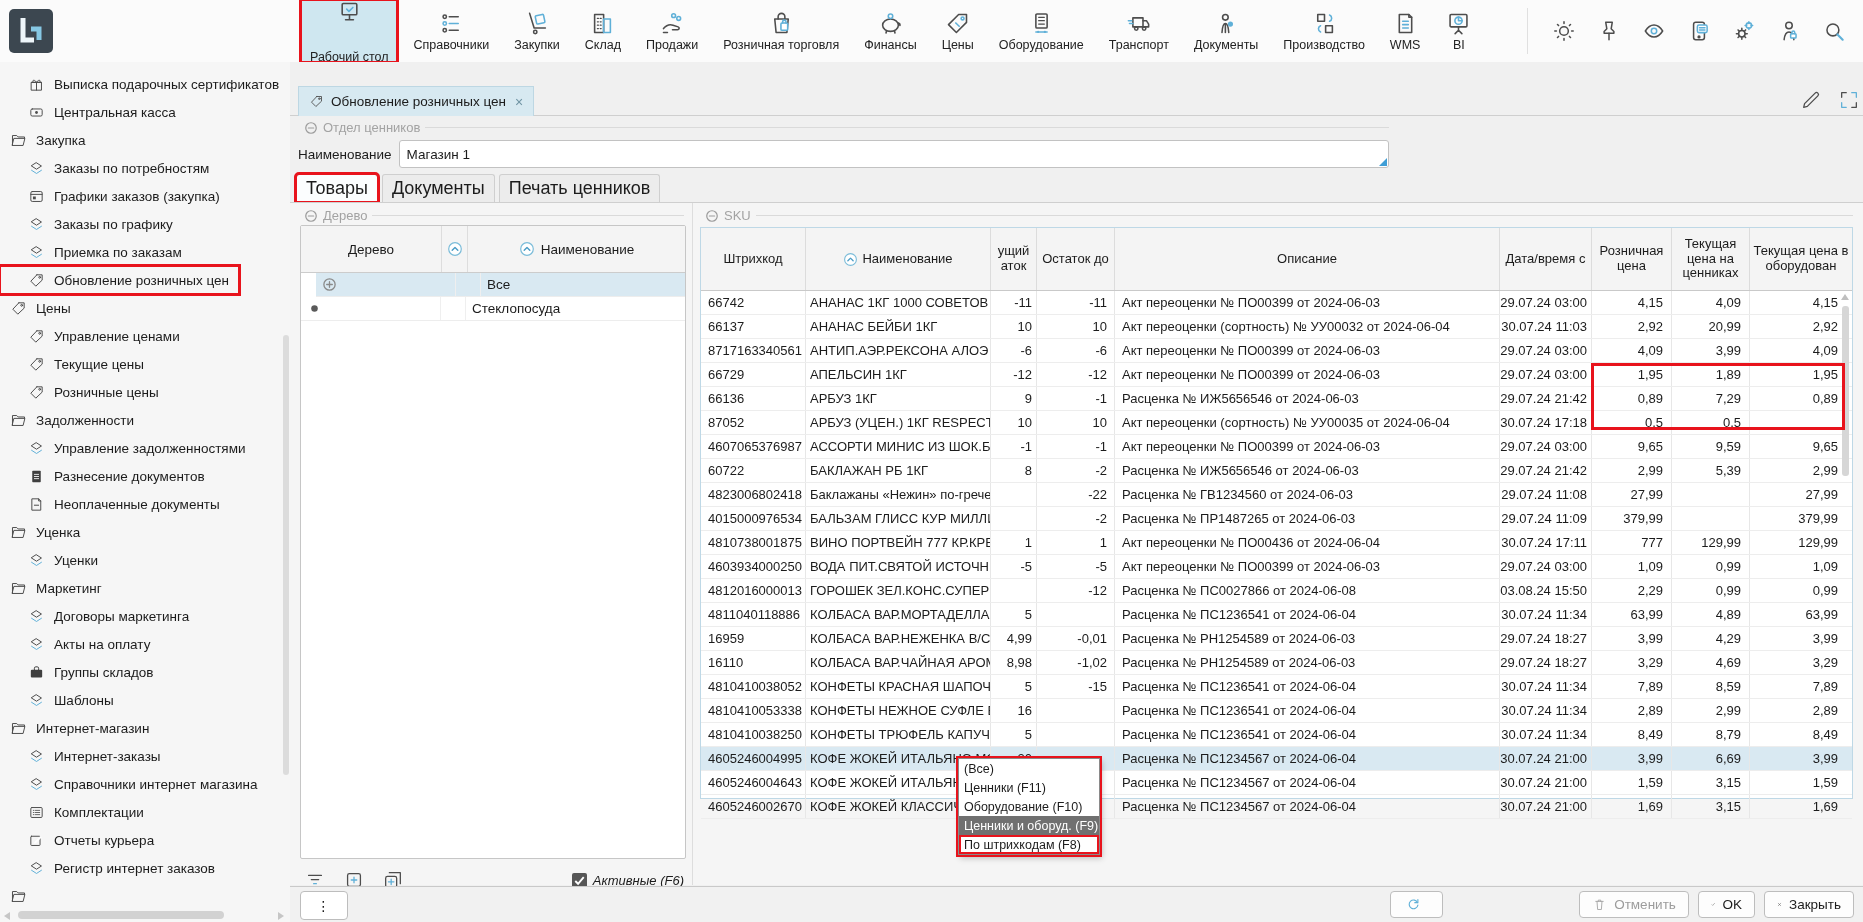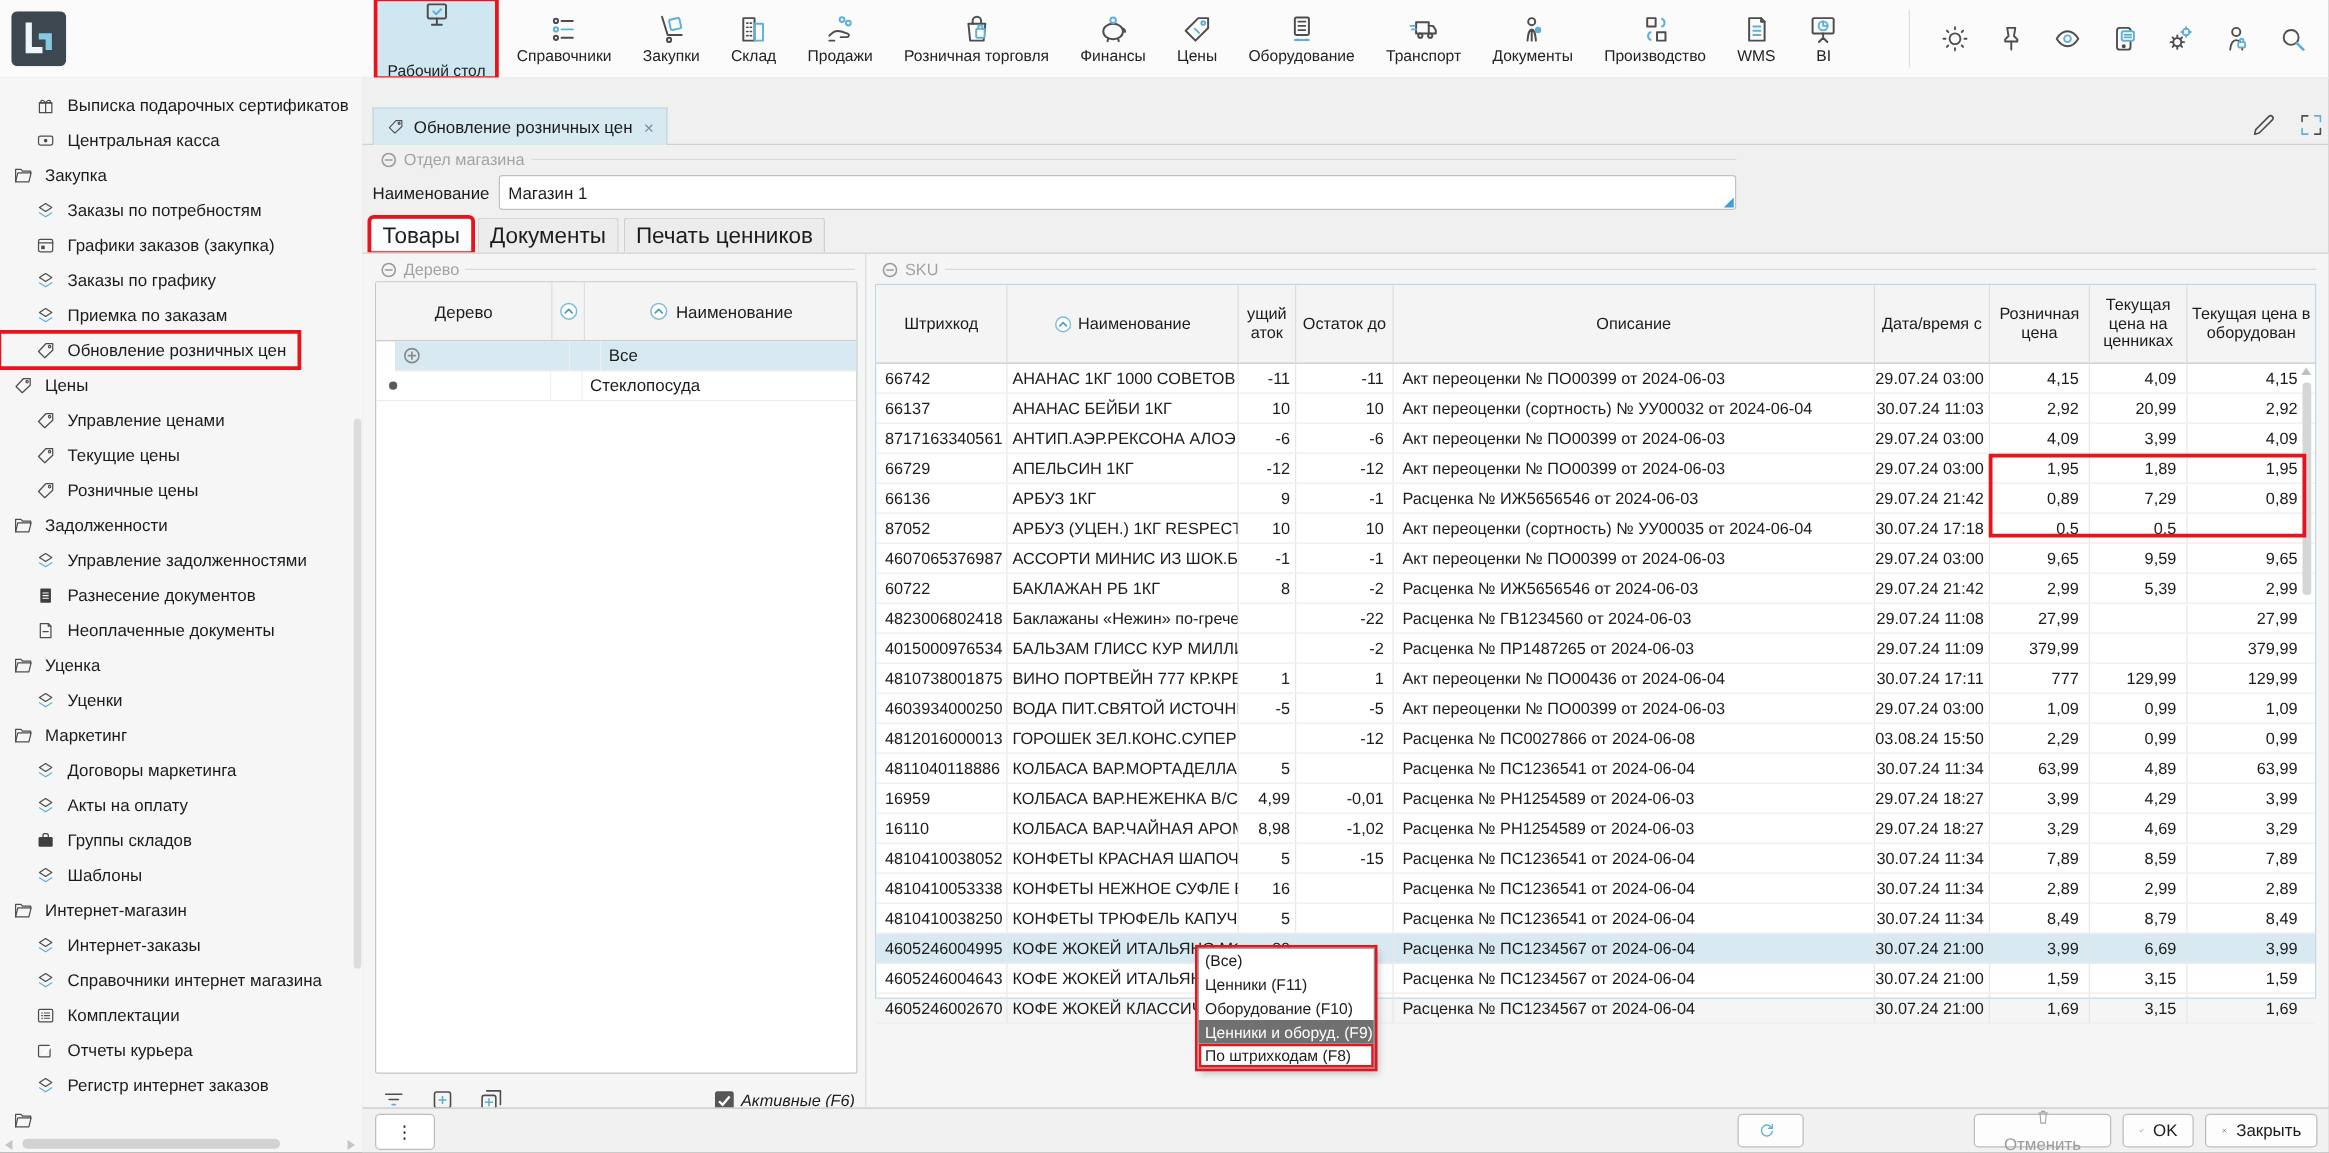--- a/index.html
+++ b/index.html
@@ -138,21 +138,21 @@
   .footer{position:absolute;left:0;top:824px;width:1573px;height:36px;background:#f1f1f1;border-top:1px solid #c9c9c9;}
   .kebab-btn{position:absolute;left:10px;top:4px;width:46px;height:27px;background:#fff;border:1px solid #bdbdbd;border-radius:4px;
     display:flex;align-items:center;justify-content:center;font-size:14px;letter-spacing:1px;cursor:pointer;}
   .footer-buttons{position:absolute;left:1100px;top:4px;display:flex;gap:9px;}
   .fbtn{height:27px;background:#fdfdfd;border:1px solid #bdbdbd;border-radius:4px;display:flex;align-items:center;justify-content:center;
     gap:7px;font-size:13.5px;padding:0 12px;box-sizing:border-box;cursor:pointer;}
   .fbtn .fic{width:15px;height:15px;}
   .fbtn.disabled{color:#9c9c9c;}
   .fbtn[data-idx="0"]{width:53px;}
   .fbtn[data-idx="1"]{width:118px;margin-top:37px;}
-  .fbtn[data-idx="2"]{width:110px;flex-direction:column;}
+  .fbtn[data-idx="2"]{width:110px;}
   .fbtn[data-idx="3"]{width:57px;}
   .fbtn[data-idx="4"]{width:90px;}
 </style>
 </head>
 <body>
 
 <div class="screen">
 
   <header class="topbar">
     <div class="logo">
@@ -727,21 +727,21 @@
     </div>
 
     <section class="fs-store">
       <div class="fs-legend group-legend">
         <span class="gl-icon" data-icon="collapse-icon">
             <svg viewBox="0 0 16 16">
               <circle cx="8" cy="8" r="6" stroke="#9b9b9b" fill="none" stroke-width="1.4" stroke-linecap="round" stroke-linejoin="round"></circle>
               <path d="M5 8h6" stroke="#9b9b9b" fill="none" stroke-width="1.4" stroke-linecap="round" stroke-linejoin="round"></path>
             </svg>
           </span>
-        <span class="gl-text">Отдел магазина</span>
+        <span class="gl-text">Отдел ценников</span>
         <span class="gl-line"></span>
       </div>
       <div class="field-row">
         <span class="field-label">Наименование</span>
         <span class="tinput">
             <span>Магазин 1</span>
           </span>
       </div>
     </section>
 

